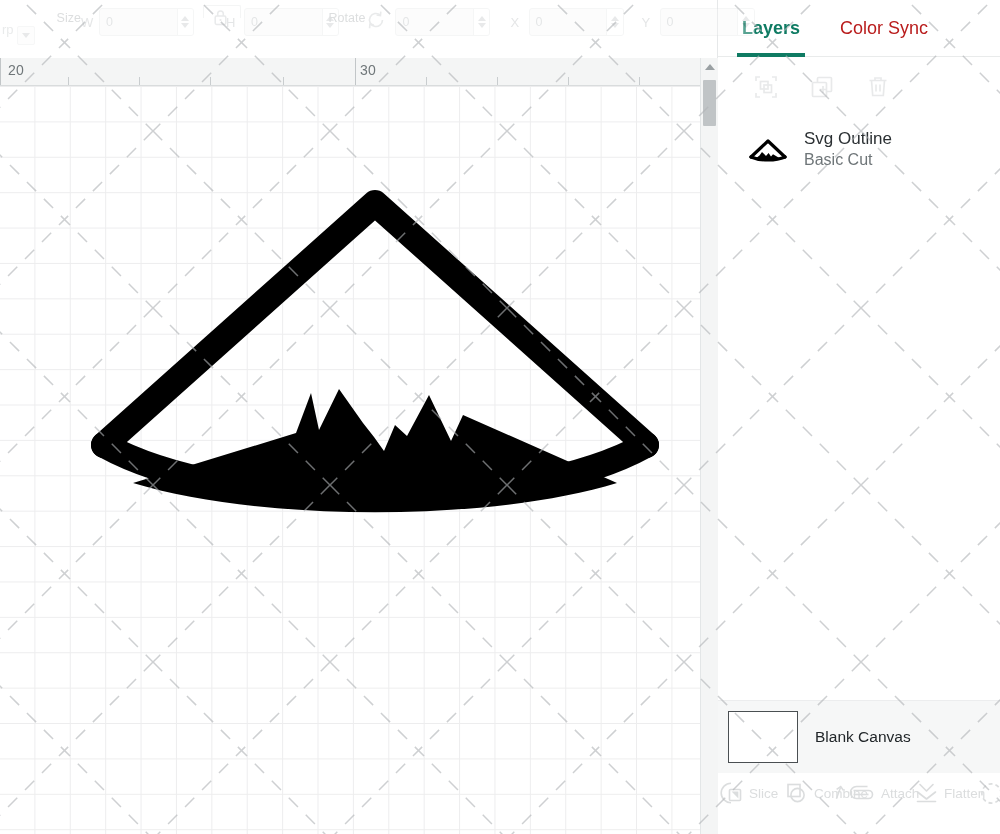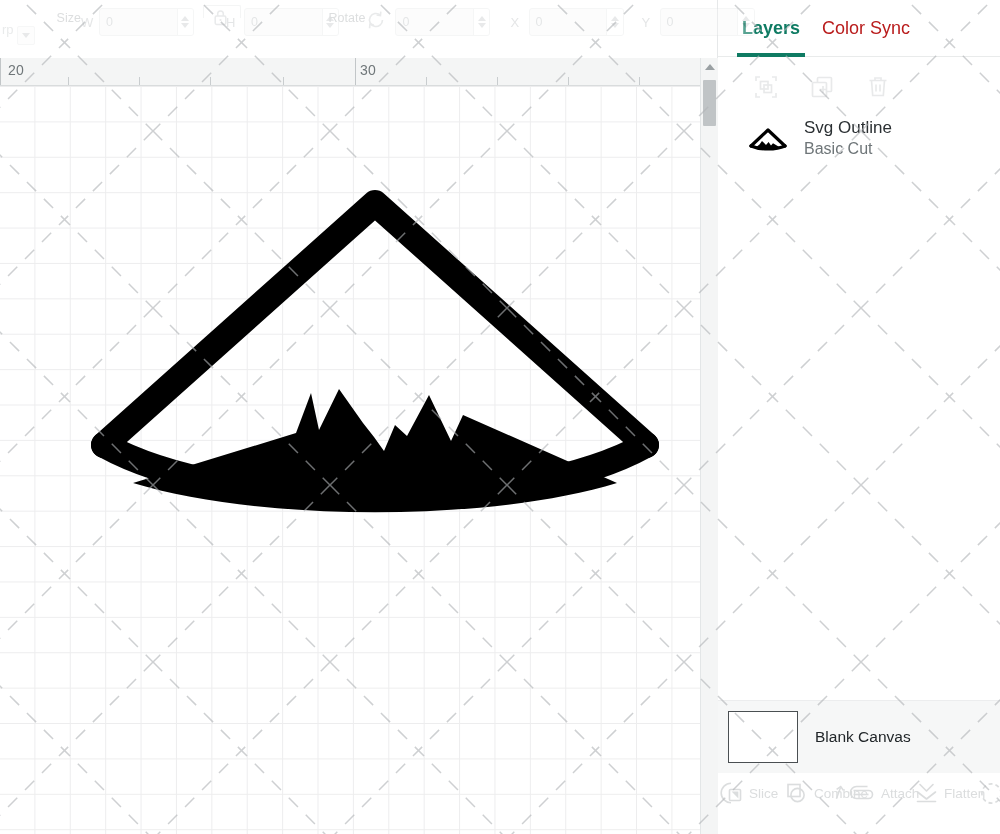--- a/index.html
+++ b/index.html
@@ -114,37 +114,37 @@
     background:#c0c4c6;border-radius:1px;
   }
 
   
   .panel{
     position:relative;width:283px;height:834px;flex:0 0 283px;background:#ffffff;
     border-left:1px solid #e6e8e9;
   }
   .tabs{
     position:absolute;left:0;top:0;width:283px;height:57px;
-    display:flex;align-items:center;gap:22px;padding-left:24px;box-sizing:border-box;
+    display:flex;align-items:center;gap:40px;padding-left:24px;box-sizing:border-box;
     border-bottom:1px solid #e9ebeb;background:#fff;
   }
   .tab{font-size:18px;color:#b91c1c;position:relative;height:57px;display:flex;align-items:center;}
   .tab.active{color:#0f7b63;font-weight:600;}
   .tab.active::after{
     content:"";position:absolute;left:-5px;right:-5px;bottom:0;height:4px;background:#0f7b63;
   }
 
   .layer-tools{
     position:absolute;left:0;top:57px;width:283px;height:60px;
     display:flex;align-items:center;gap:26px;padding-left:33px;box-sizing:border-box;
     opacity:.22;
   }
   .lt-btn{width:30px;height:30px;display:flex;align-items:center;justify-content:center;}
 
-  .layer-list{position:absolute;left:0;top:106px;width:283px;height:585px;overflow:hidden;}
+  .layer-list{position:absolute;left:0;top:117px;width:283px;height:585px;overflow:hidden;}
   .layer-row{
     display:flex;align-items:center;gap:14px;height:64px;padding:0 14px 0 28px;box-sizing:border-box;
   }
   .layer-thumb{width:44px;height:30px;display:flex;align-items:center;justify-content:center;flex:0 0 44px;}
   .layer-texts{display:flex;flex-direction:column;gap:3px;}
   .layer-title{font-size:17px;color:#2b3033;line-height:1.15;}
   .layer-sub{font-size:16px;color:#6e7578;line-height:1.15;}
 
   .canvas-row{
     position:absolute;left:0;bottom:61px;width:283px;height:73px;

